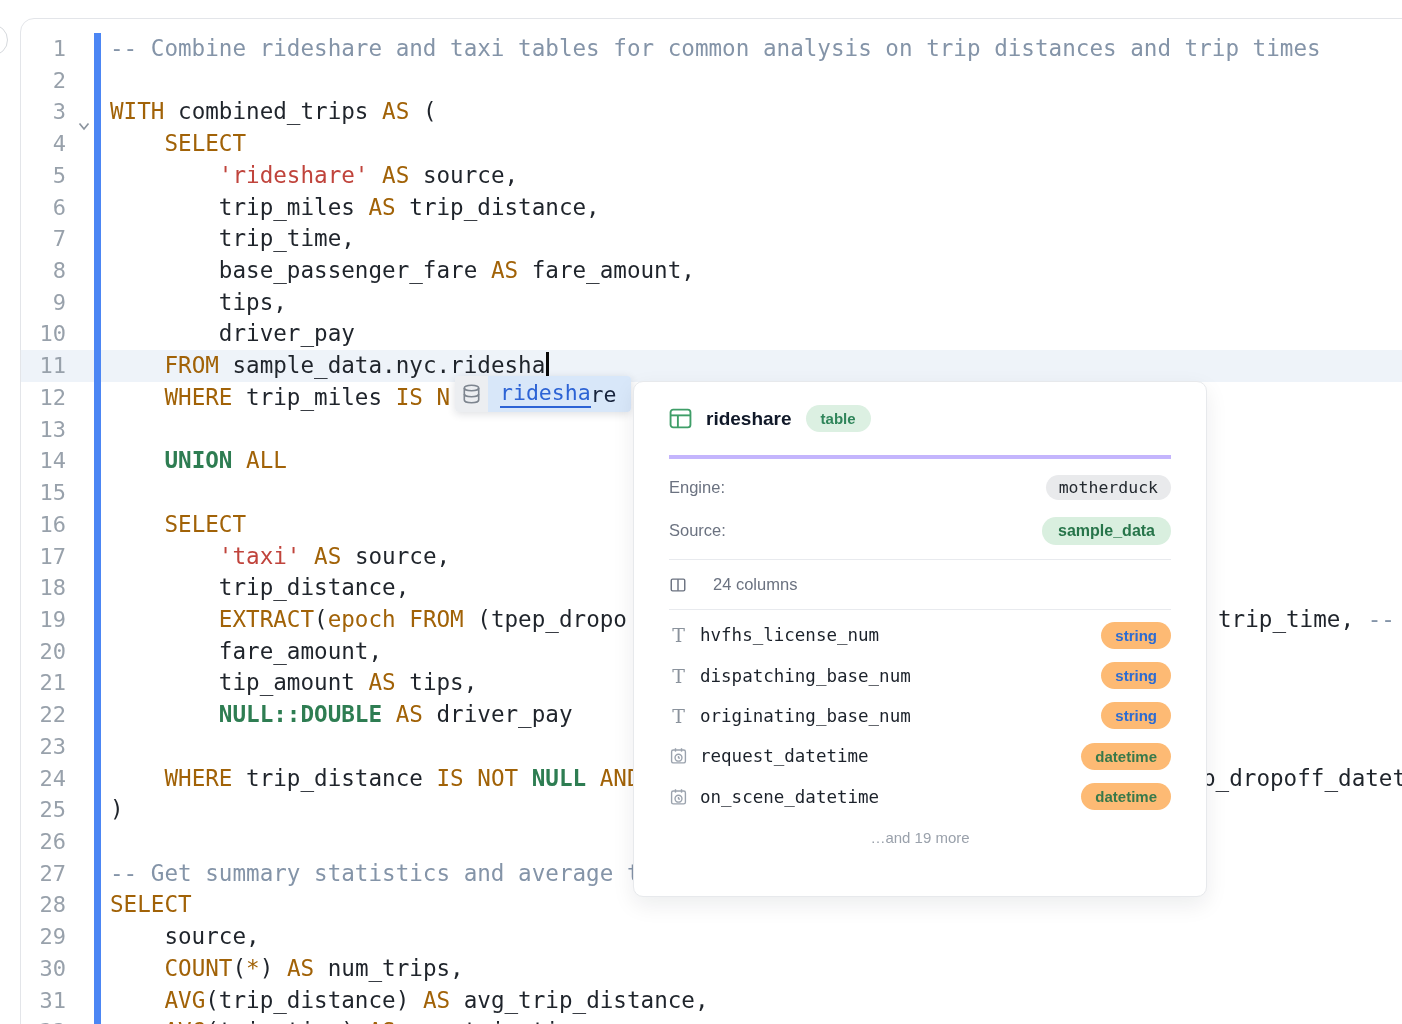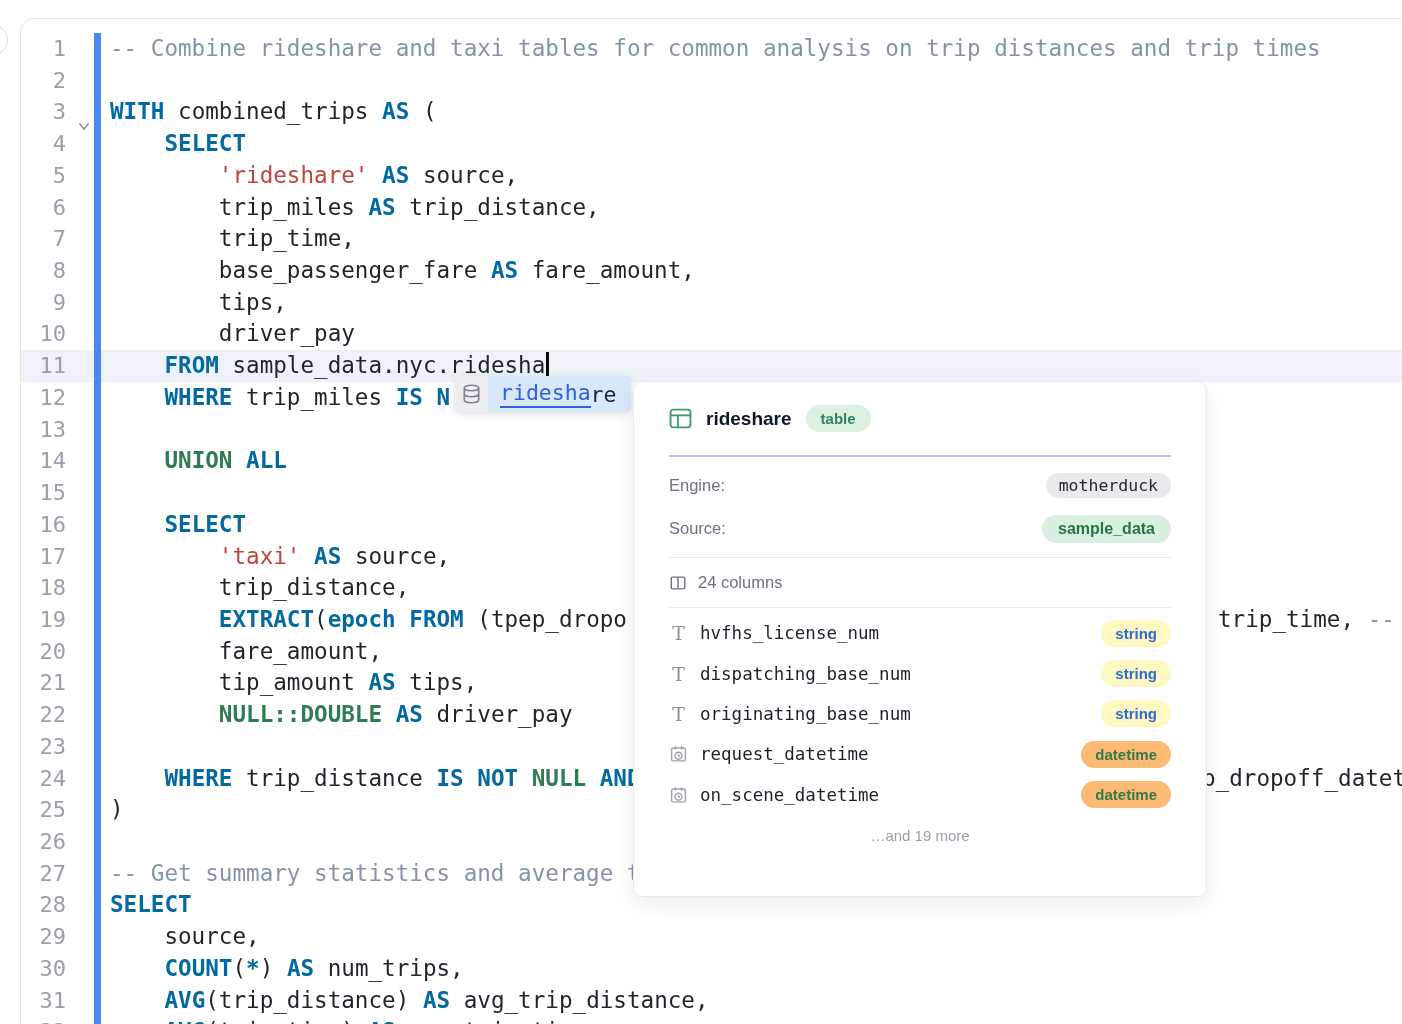--- a/index.html
+++ b/index.html
@@ -16,60 +16,60 @@
   #code-lines{position:absolute;left:21px;top:33px;right:0;z-index:1;
         font-family:"DejaVu Sans Mono",monospace;font-size:22.6px;}
   .line{position:relative;height:31.73px;line-height:31.73px;white-space:pre;}
   .line.active{background:#eef3f9;}
   .lnum{position:absolute;left:0;top:0;width:45px;text-align:right;color:#98a1ab;font-size:22px;
         -webkit-user-select:none;}
   .fold{position:absolute;left:57px;top:12px;}
   .lcode{position:absolute;left:89px;top:0;white-space:pre;}
   .frag{position:absolute;top:0;white-space:pre;}
   .tok-p{color:#1f242b;}
-  .tok-k{color:#0369a1;font-weight:bold;text-align:center;}
+  .tok-k{color:#a16207;font-weight:normal;text-align:center;}
   .tok-g{color:#2e7d52;font-weight:bold;}
   .tok-s{color:#c0443c;}
   .tok-c{color:#8494a8;}
   .cursor{display:inline-block;width:2.5px;height:25px;background:#0a0a0a;vertical-align:-4px;margin-left:1px;}
 
   
   .ac-popup{position:absolute;left:455px;top:376px;height:36px;z-index:5;display:flex;
         border-radius:4px;box-shadow:0 2px 8px rgba(20,30,50,.14);overflow:hidden;}
   .ac-ico{width:33px;background:#eceef1;display:flex;align-items:center;justify-content:center;}
   .ac-text{background:#d8e7f9;display:flex;align-items:center;padding:0 14px 0 12px;
         font-family:"DejaVu Sans Mono",monospace;font-size:21.5px;}
   .ac-match{color:#2c63d5;border-bottom:2px solid #2c63d5;padding-bottom:1px;}
   .ac-rest{color:#17233c;}
 
   
   .card{position:absolute;left:633px;top:381px;width:574px;height:516px;background:#fff;
         border:1px solid #e7e9ec;border-radius:10px;z-index:6;box-sizing:border-box;
         padding:0 35px;box-shadow:0 8px 22px rgba(16,24,40,.08);}
-  .card-header{height:73px;display:flex;align-items:center;border-bottom:2px solid #c4b5fd;}
+  .card-header{height:73px;display:flex;align-items:center;border-bottom:4px solid #c4b5fd;}
   .card-title{font-size:19px;font-weight:bold;color:#101828;margin-left:14px;}
   .badge-table{margin-left:14px;background:#dcf0e2;color:#2f855a;font-weight:bold;font-size:15px;
         padding:5px 15px;border-radius:999px;}
   .card-info{padding:7px 0;border-bottom:1px solid #e8eaee;}
   .info-row{height:43px;display:flex;justify-content:space-between;align-items:center;}
   .info-label{color:#6b7280;font-size:16.5px;}
   .pill-source{background:#d9efdf;color:#27754a;font-weight:bold;font-size:16px;
         padding:5px 16px;border-radius:999px;}
   .pill-engine{background:#e9eaec;color:#23292f;font-family:"DejaVu Sans Mono",monospace;
         font-size:16.5px;padding:3px 13px;border-radius:999px;}
-  .card-count{height:49px;display:flex;align-items:center;gap:11px;border-bottom:1px solid #e8eaee;
+  .card-count{height:49px;display:flex;align-items:center;gap:26px;border-bottom:1px solid #e8eaee;
         color:#6b7280;font-size:16.5px;}
   #card-columns{padding-top:5px;}
   .col-row{height:40.4px;display:flex;justify-content:space-between;align-items:center;}
   .col-left{display:flex;align-items:center;gap:12px;}
   .col-ico{width:19px;display:flex;align-items:center;justify-content:center;color:#8a929c;}
   .t-glyph{font-family:"DejaVu Serif",serif;font-size:19px;color:#8a929c;}
   .col-name{font-family:"DejaVu Sans Mono",monospace;font-size:17.5px;color:#1b212a;}
   .type-pill{font-size:15px;font-weight:bold;padding:5px 14px;border-radius:999px;}
-  .pill-string{background:#fef9c3;color:#2b6bd3;}
+  .pill-string{background:#fdba74;color:#2b6bd3;}
   .pill-datetime{background:#fdba74;color:#38794a;}
   .card-more{text-align:center;color:#9aa1ab;font-size:15px;margin-top:12px;}
 </style>
 </head>
 <body>
 
 <div class="page">
   <div class="panel"></div>
   <div class="edge-circle"></div>
   <div class="gutter-bar"></div>

